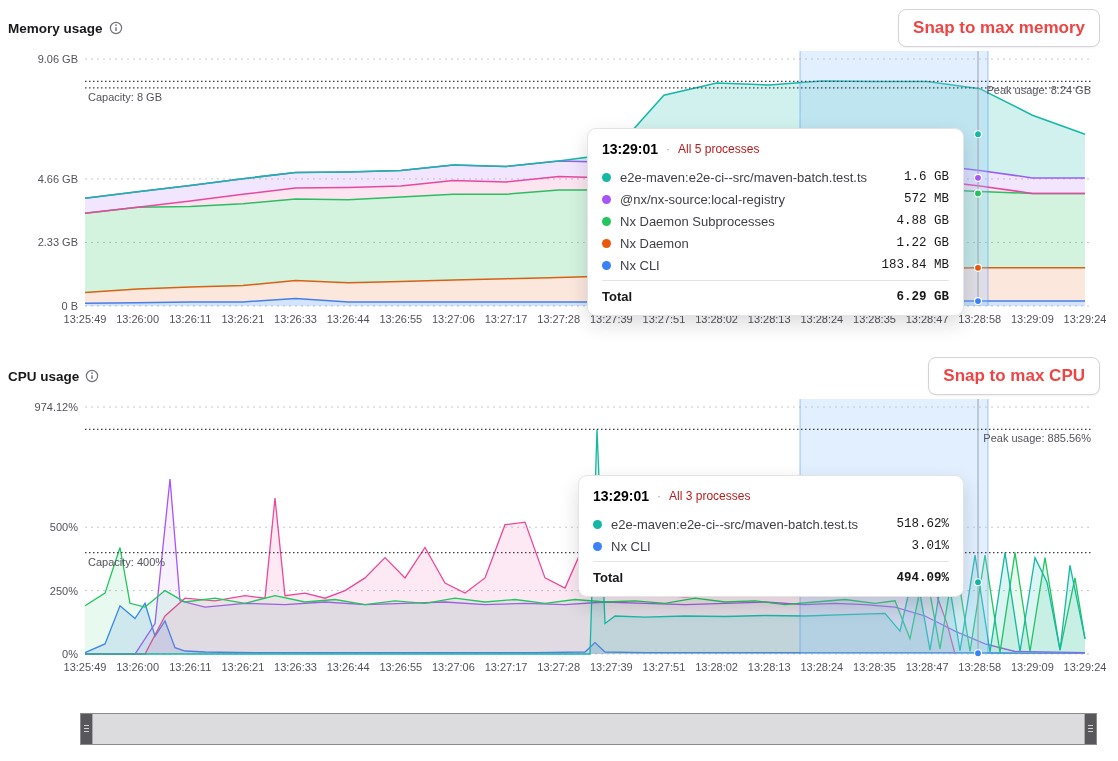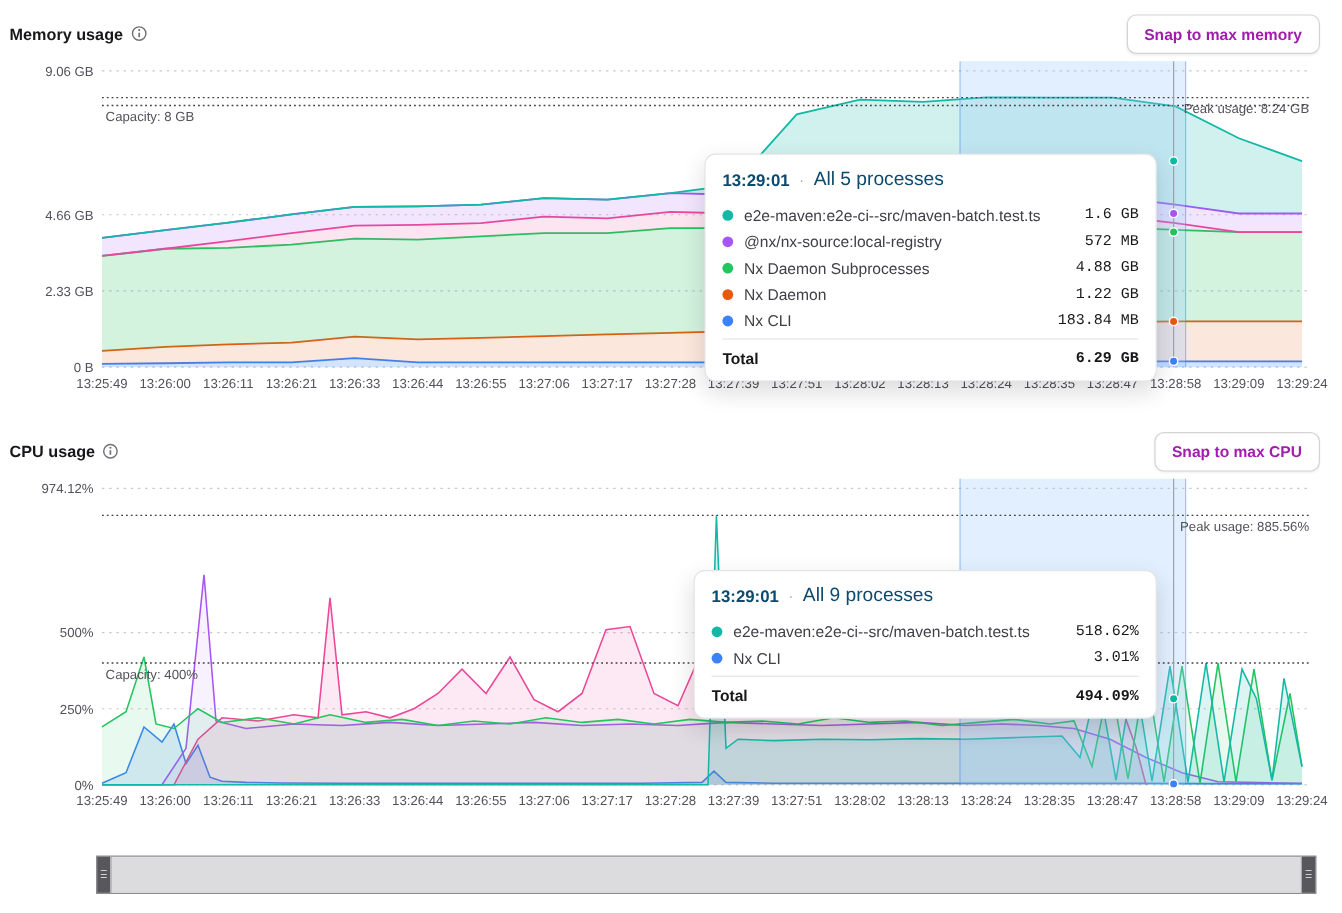--- a/index.html
+++ b/index.html
@@ -3,34 +3,34 @@
 <meta charset="utf-8">
 <style>
   *{box-sizing:border-box;margin:0;padding:0}
   html,body{background:#fff}
   body{font-family:"Liberation Sans",sans-serif;}
   .page{position:relative;width:1118px;height:761px;background:#fff;overflow:hidden}
   .chart-header{position:absolute;left:0;width:100%;height:34px;display:flex;align-items:center;justify-content:space-between;padding:0 18px 0 8px}
   .title-wrap{display:flex;align-items:center;gap:6px}
   .chart-title{font-size:13.5px;font-weight:bold;color:#18181b}
   .info-icon{display:inline-flex;align-items:center}
-  .snap-btn{background:#fff;border:1px solid #d4d4d8;border-radius:8px;padding:8px 14px;font-size:13px;font-weight:600;color:#a21caf;box-shadow:0 1px 2px rgba(0,0,0,0.06);cursor:pointer;font-family:inherit}
+  .snap-btn{background:#fff;border:1px solid #d4d4d8;border-radius:8px;padding:8px 14px;font-size:17px;font-weight:600;color:#ef4444;box-shadow:0 1px 2px rgba(0,0,0,0.06);cursor:pointer;font-family:inherit}
   svg.chart{position:absolute;left:0;width:1118px;height:300px}
   #memory-header{top:11px}
   #memory-svg{top:45px}
   #cpu-header{top:359px}
   #cpu-svg{top:393px}
   .axis-label{font-size:11px;fill:#52525b}
   .tooltip{position:absolute;background:#fff;border:1px solid #e4e4e7;border-radius:9px;box-shadow:0 8px 20px rgba(0,0,0,0.14);padding:10px 14px 8px;z-index:5}
   #memory-tooltip{left:587px;top:128px;width:377px}
   #cpu-tooltip{left:578px;top:475px;width:386px}
   .tt-header{display:flex;align-items:center;gap:8px;margin-bottom:9px;padding-top:2px}
-  .tt-time{font-weight:bold;font-size:14px;color:#0c4a6e}
+  .tt-time{font-weight:bold;font-size:14px;color:#000000}
   .tt-sep{color:#a1a1aa;font-size:12px}
-  .tt-proc{color:#0c4a6e;font-size:16px}
+  .tt-proc{color:#b91c1c;font-size:12px}
   .tt-row{display:flex;align-items:center;gap:9px;height:22px;font-size:13px}
   .tt-dot{width:9px;height:9px;border-radius:50%;flex:0 0 auto}
   .tt-name{color:#3f3f46;flex:1;white-space:nowrap;overflow:hidden}
   .tt-val{font-family:Liberation Mono, monospace;font-size:12.5px;color:#18181b}
   .tt-total{border-top:1px solid #e4e4e7;margin-top:4px;padding-top:5px;height:27px}
   .tt-total .tt-name,.tt-total .tt-val{font-weight:bold;color:#18181b}
   .brush{position:absolute;left:80px;top:713px;width:1017px;height:32px;display:flex;border:1px solid #8a8a8f;background:#d6d6d8}
   .brush-handle{width:11px;background:#57575c;display:flex;align-items:center;justify-content:center;cursor:ew-resize;flex:0 0 auto}
   .grip{width:5px;height:9px;background:repeating-linear-gradient(to bottom,#cfcfd2 0 1px,transparent 1px 3px)}
   .brush-track{flex:1;background:#dcdcde;border-left:1px solid #a8a8ad;border-right:1px solid #a8a8ad;cursor:grab}
@@ -207,21 +207,21 @@
       <text x="874.4736842105264" y="278" text-anchor="middle" class="axis-label">13:28:35</text>
       <text x="927.1052631578947" y="278" text-anchor="middle" class="axis-label">13:28:47</text>
       <text x="979.7368421052631" y="278" text-anchor="middle" class="axis-label">13:28:58</text>
       <text x="1032.3684210526317" y="278" text-anchor="middle" class="axis-label">13:29:09</text>
       <text x="1085" y="278" text-anchor="middle" class="axis-label">13:29:24</text>
     </svg>
   <div class="tooltip" id="cpu-tooltip">
       <div class="tt-header">
         <span class="tt-time">13:29:01</span>
         <span class="tt-sep">·</span>
-        <span class="tt-proc">All 9 processes</span>
+        <span class="tt-proc">All 3 processes</span>
       </div>
       <div class="tt-row">
         <span class="tt-dot" style="background: rgb(20, 184, 166);"></span>
         <span class="tt-name">e2e-maven:e2e-ci--src/maven-batch.test.ts</span>
         <span class="tt-val">518.62%</span>
       </div>
       <div class="tt-row">
         <span class="tt-dot" style="background: rgb(59, 130, 246);"></span>
         <span class="tt-name">Nx CLI</span>
         <span class="tt-val">3.01%</span>

